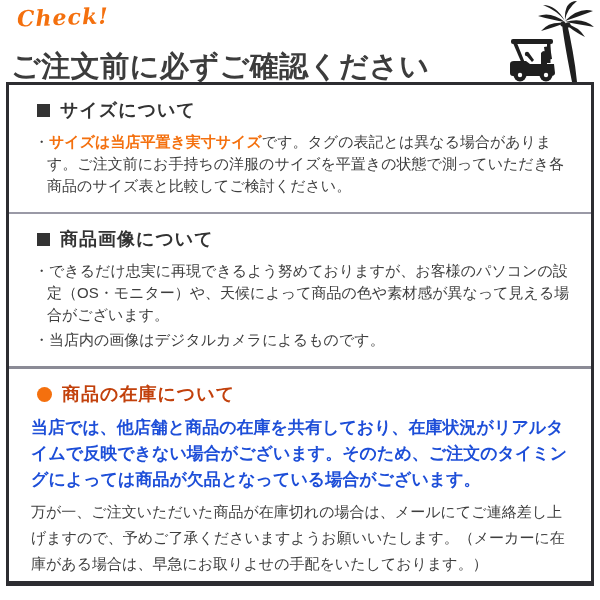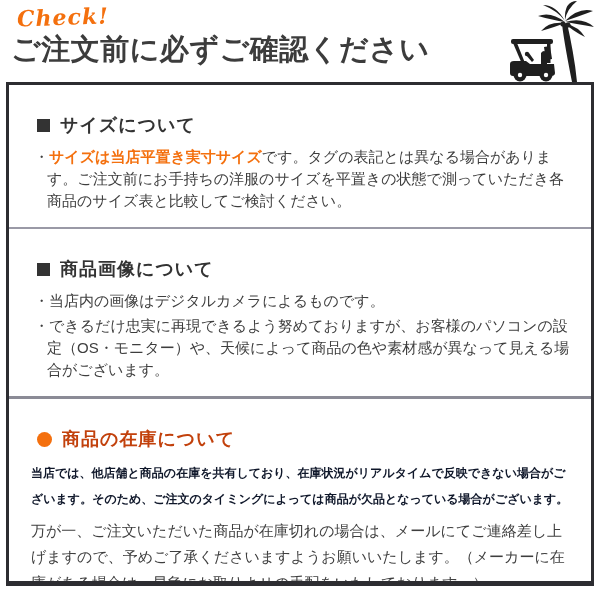--- a/index.html
+++ b/index.html
@@ -16,57 +16,57 @@
   
   .header { position: absolute; top: 0; left: 0; right: 0; height: 82px; }
   .check-label {
     position: absolute; left: 17px; top: 4px;
     font-family: "DejaVu Serif", serif;
     font-style: italic; font-weight: bold;
     font-size: 22px; color: #f4700e;
     transform: rotate(-2deg); letter-spacing: 1px;
   }
   .page-title {
-    position: absolute; left: 11px; top: 30px; margin: 0;
+    position: absolute; left: 11px; top: 47px; margin: 0;
     font-size: 29px; font-weight: bold; color: #3c3c3c;
     letter-spacing: 0.5px; white-space: nowrap;
   }
   .illustration { position: absolute; right: 3px; top: 1px; width: 96px; height: 84px; }
 
   
   .notice-box {
     position: absolute; left: 6px; right: 6px; top: 82px; bottom: 14px;
     border: 3px solid #2d2d31; border-bottom-width: 5px;
     background: #ffffff; box-sizing: border-box; overflow: hidden;
   }
   .section { padding: 12px 16px 12px 22px; }
   .section-heading {
-    display: flex; align-items: center; margin: 16px 0 9px 0;
+    display: flex; align-items: center; margin: 1px 0 9px 0;
     font-size: 18px; font-weight: bold; color: #333333; letter-spacing: 1px; padding-left: 6px;
   }
   .square-bullet-icon {
     width: 13px; height: 13px; background: #333333;
     margin-right: 10px; flex: 0 0 auto;
   }
   .circle-bullet-icon {
     width: 15px; height: 15px; border-radius: 50%; background: #f4700e;
     margin-right: 10px; flex: 0 0 auto;
   }
   .bullet {
     margin: 0 0 3px 3px; font-size: 15px; line-height: 22px; color: #3e3e3e;
     padding-left: 13px; text-indent: -13px;
   }
   .bullet .em { color: #f4700e; font-weight: bold; }
   .divider-thin  { border: 0; border-top: 2px solid #9a99a6; margin: 0; }
   .divider-thick { border: 0; border-top: 3px solid #8b8b96; margin: 0; }
 
   .stock-section .section-heading { color: #c2410c; }
   .stock-para-em {
-    margin: 0 0 6px 0; font-size: 12px; line-height: 26px;
-    color: #0f172a; font-weight: bold;
+    margin: 0 0 6px 0; font-size: 17px; line-height: 26px;
+    color: #1d4ed8; font-weight: bold;
   }
   .stock-para-normal {
     margin: 0; font-size: 15px; line-height: 26px; color: #3e3e3e;
   }
 </style>
 </head>
 <body>
 
 <div class="page">
 
@@ -120,22 +120,22 @@
       <p class="bullet"><span>・</span><span class="em">サイズは当店平置き実寸サイズ</span><span>です。タグの表記とは異なる場合があります。ご注文前にお手持ちの洋服のサイズを平置きの状態で測っていただき各商品のサイズ表と比較してご検討ください。</span></p>
     </div>
 
     <hr class="divider-thin">
 
     <div class="section">
       <h2 class="section-heading">
         <span class="square-bullet-icon"></span>
         <span>商品画像について</span>
       </h2>
+      <p class="bullet"><span>・</span><span>できるだけ忠実に再現できるよう努めておりますが、お客様のパソコンの設定（OS・モニター）や、天候によって商品の色や素材感が異なって見える場合がございます。</span></p>
       <p class="bullet"><span>・</span><span>当店内の画像はデジタルカメラによるものです。</span></p>
-      <p class="bullet"><span>・</span><span>できるだけ忠実に再現できるよう努めておりますが、お客様のパソコンの設定（OS・モニター）や、天候によって商品の色や素材感が異なって見える場合がございます。</span></p>
     </div>
 
     <hr class="divider-thick">
 
     <div class="section stock-section">
       <h2 class="section-heading">
         <span class="circle-bullet-icon"></span>
         <span>商品の在庫について</span>
       </h2>
       <p class="stock-para-em">当店では、他店舗と商品の在庫を共有しており、在庫状況がリアルタイムで反映できない場合がございます。そのため、ご注文のタイミングによっては商品が欠品となっている場合がございます。</p>

